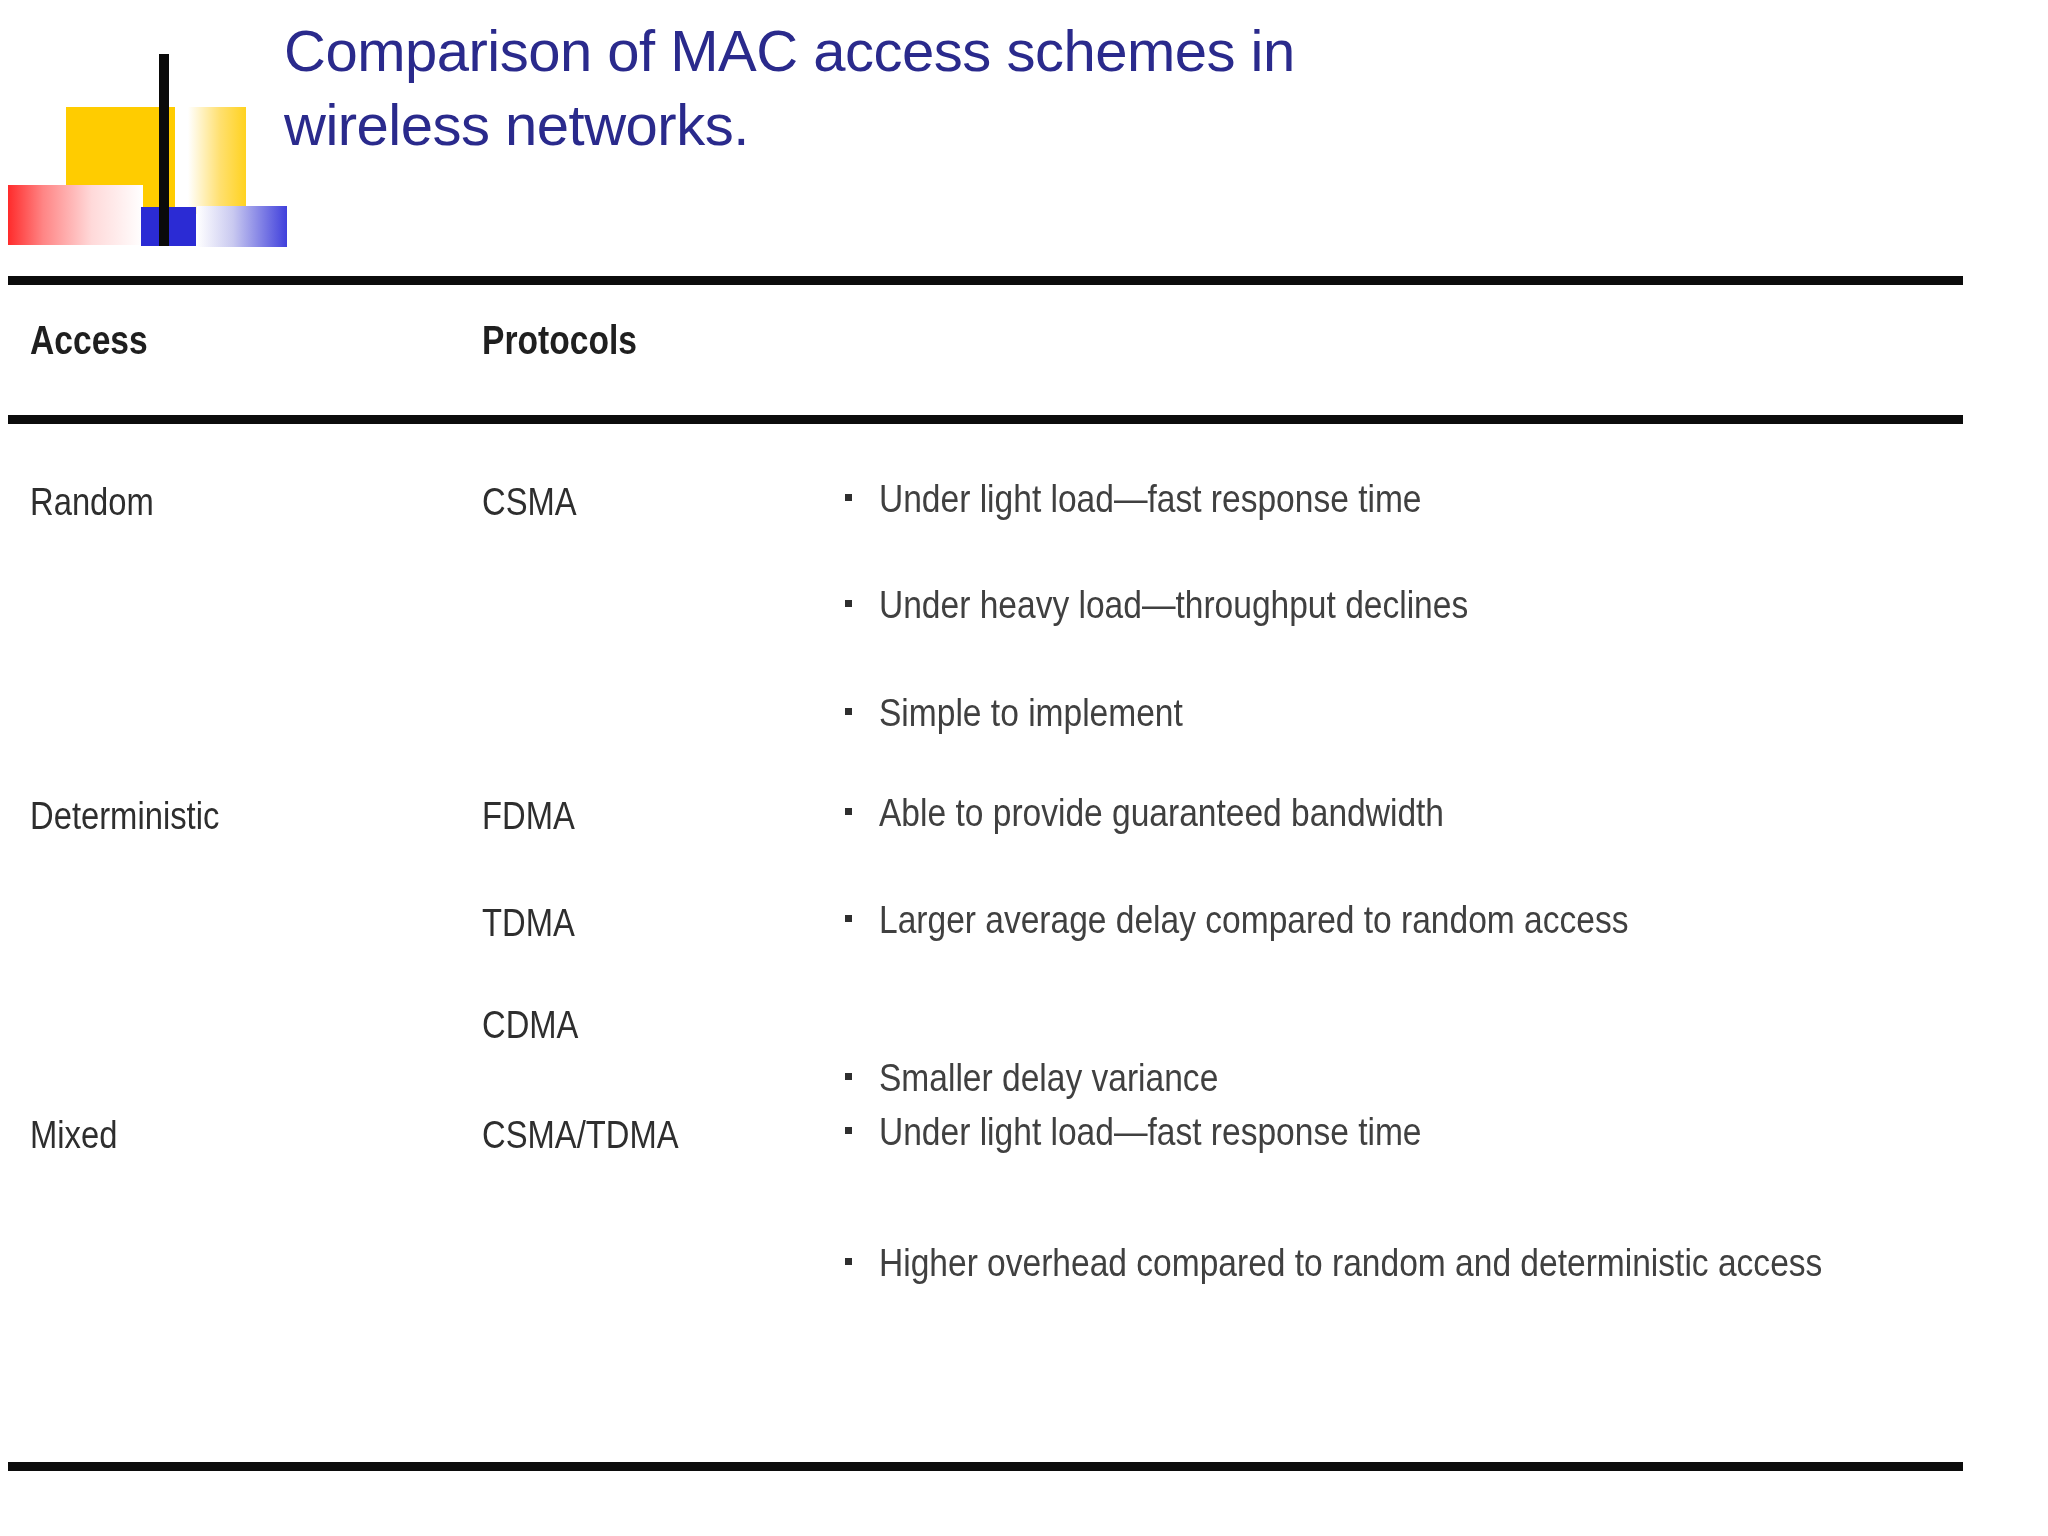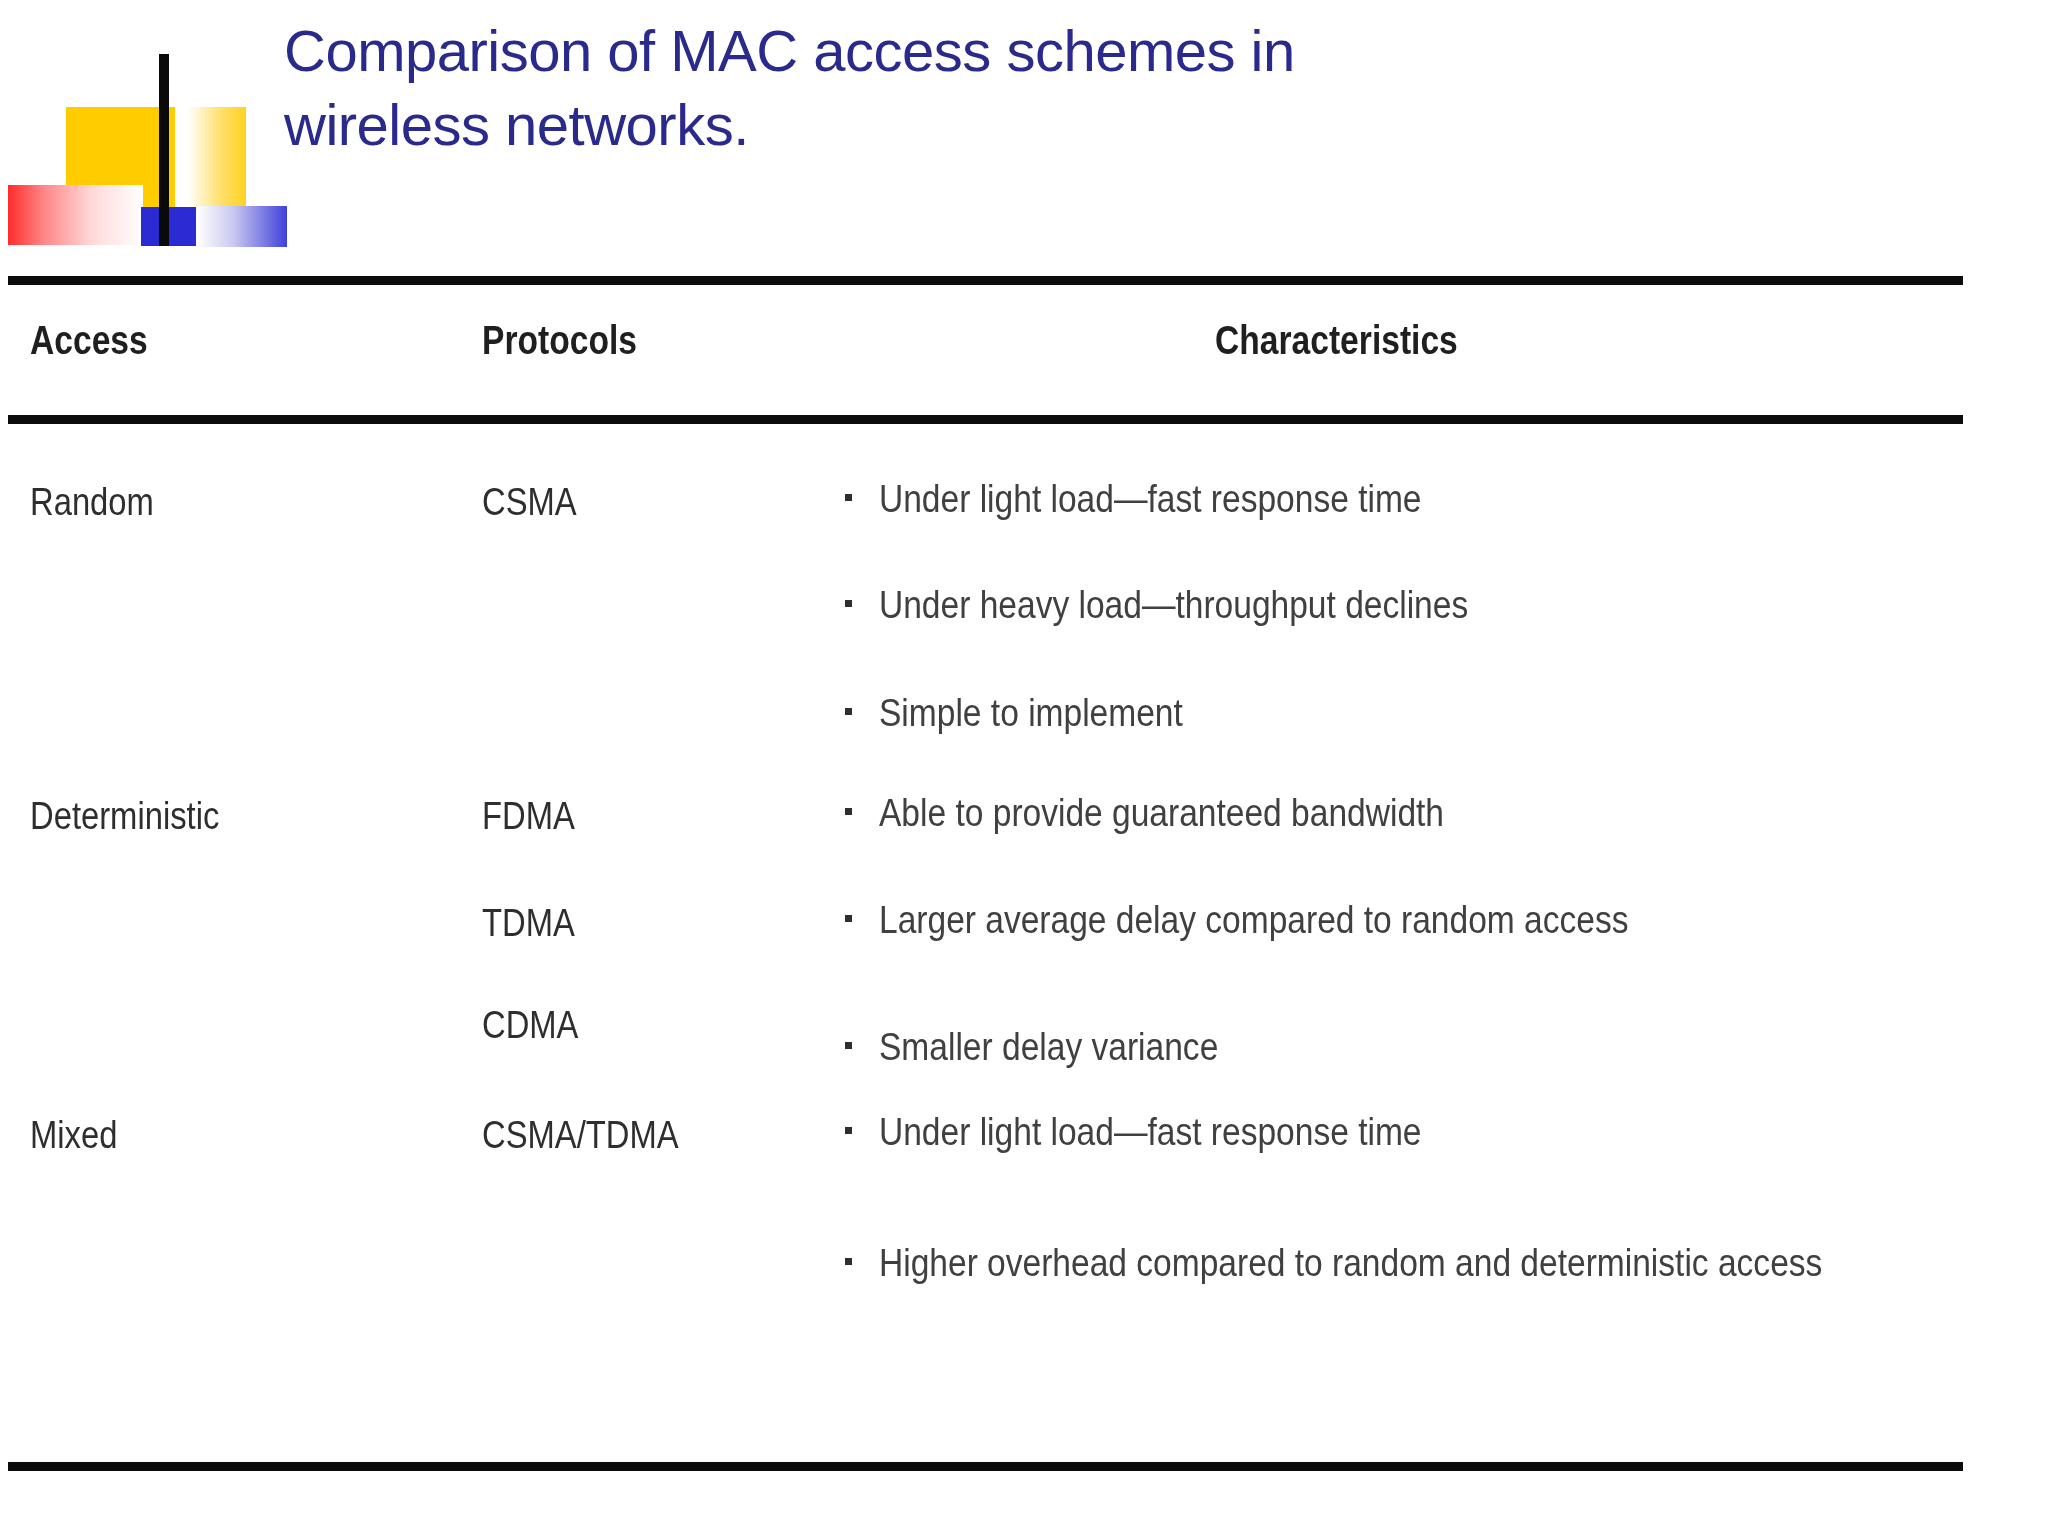--- a/index.html
+++ b/index.html
@@ -196,23 +196,20 @@
   <div class="rule rule-bottom"></div>
 
   <div class="table">
 
     <div class="cell col-head hdr-access">
       <span class="condense">Access</span>
     </div>
     <div class="cell col-head hdr-protocol">
       <span class="condense">Protocols</span>
     </div>
-    <div class="cell col-head hdr-charac">
-      <span class="condense">Characteristics</span>
-    </div>
 
     <div class="cell col-access" style="top:480px">
       <span class="condense">Random</span>
     </div>
     <div class="cell col-protocol" style="top:480px">
       <span class="condense">CSMA</span>
     </div>
 
     <div class="bullet-row" style="top:476px">
       <span class="bullet-dot"></span>
@@ -241,21 +238,21 @@
     </div>
 
     <div class="bullet-row" style="top:790px">
       <span class="bullet-dot"></span>
       <span class="bullet-text">Able to provide guaranteed bandwidth</span>
     </div>
     <div class="bullet-row" style="top:897px">
       <span class="bullet-dot"></span>
       <span class="bullet-text">Larger average delay compared to random access</span>
     </div>
-    <div class="bullet-row" style="top:1024px">
+    <div class="bullet-row" style="top:1055px">
       <span class="bullet-dot"></span>
       <span class="bullet-text">Smaller delay variance</span>
     </div>
 
     <div class="cell col-access" style="top:1113px">
       <span class="condense">Mixed</span>
     </div>
     <div class="cell col-protocol" style="top:1113px">
       <span class="condense">CSMA/TDMA</span>
     </div>

